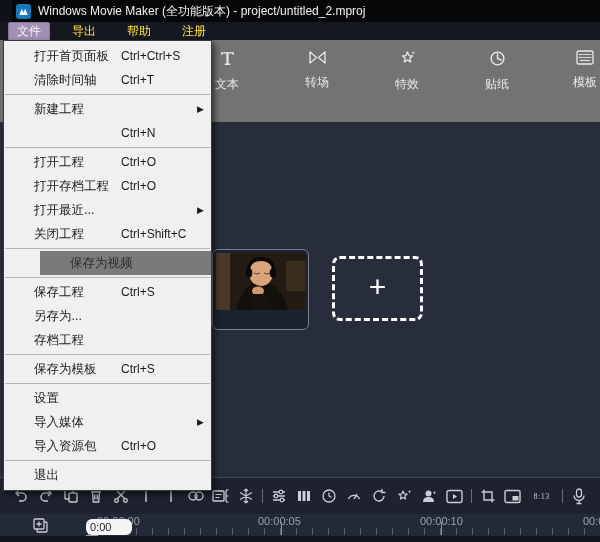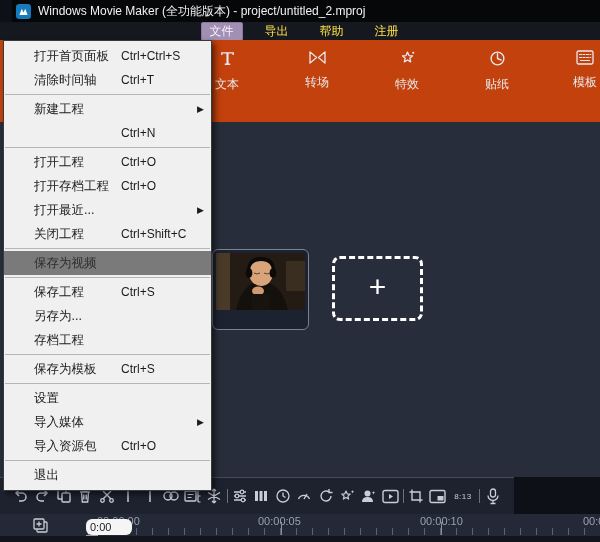--- a/index.html
+++ b/index.html
@@ -5,44 +5,44 @@
   html,body{margin:0;padding:0;}
   body{width:600px;height:542px;overflow:hidden;background:#0d1016;
        font-family:"Liberation Sans","DejaVu Sans",sans-serif;position:relative;
        -webkit-font-smoothing:antialiased;}
   .abs{position:absolute;}
   
   .titlebar{left:12px;top:0;width:600px;height:22px;background:#060709;display:flex;align-items:center;}
   .logo{width:15px;height:15px;margin-left:4px;border-radius:3px;background:#1879bd;display:flex;align-items:center;justify-content:center;flex:0 0 auto;}
   .title-text{color:#f2f2f2;font-size:12px;margin-left:7px;white-space:nowrap;}
   
-  .menubar{left:0;top:22px;width:600px;height:18px;background:#15181f;display:flex;align-items:center;padding-left:8px;box-sizing:border-box;gap:13px;justify-content:center;}
+  .menubar{left:0;top:22px;width:600px;height:18px;background:#15181f;display:flex;align-items:center;padding-left:8px;box-sizing:border-box;gap:13px;}
   .menubar-item{color:#fde047;font-size:12px;padding:1px 9px;border-radius:2px;}
   .menubar-item.active{background:#a28fb4;border:1px solid #8a76a0;color:#f6f1fa;padding:0 8px;}
   
-  .ribbon{left:0;top:40px;width:600px;height:82px;background:#c2410c;}
+  .ribbon{left:0;top:40px;width:600px;height:82px;background:#737373;}
   .ribbon-tab{position:absolute;top:10px;width:60px;display:flex;flex-direction:column;align-items:center;gap:9px;color:#e9eaee;}
   .ribbon-tab .label{font-size:12px;white-space:nowrap;}
   .icon-svg{display:block;}
   
   .pill{position:absolute;top:98px;height:21px;border:1px solid #dadde3;border-radius:12px;
         display:flex;align-items:center;justify-content:center;gap:6px;color:#eceef2;font-size:12px;box-sizing:border-box;}
   .checkline{position:absolute;top:100px;display:flex;align-items:center;gap:5px;color:#e6e8ec;font-size:12px;}
   
   .media-panel{left:0;top:122px;width:600px;height:355px;background:#272d3a;}
   .clip-card{position:absolute;left:212px;top:127px;width:97px;height:81px;background:#1d2230;
              border:1px solid #79828f;border-radius:6px;box-sizing:border-box;overflow:hidden;}
   .clip-thumb{margin:3px auto 0;width:89px;height:57px;display:block;}
   .clip-name{color:#35b9ae;font-size:11px;text-align:center;margin-top:17px;letter-spacing:.3px;}
   .add-box{position:absolute;left:332px;top:134px;width:91px;height:65px;border:3px dashed #ffffff;
            border-radius:8px;box-sizing:border-box;display:flex;align-items:center;justify-content:center;}
   .add-plus{color:#ffffff;font-size:30px;font-weight:400;line-height:1;margin-top:-3px;}
   
-  .btoolbar{left:0;top:477px;width:514px;height:37px;background:#1d222e;border-top:1px solid #454b57;
-            display:flex;align-items:center;justify-content:space-between;padding:0 12px;box-sizing:border-box;}
+  .btoolbar{left:0;top:477px;width:600px;height:37px;background:#1d222e;border-top:1px solid #454b57;
+            display:flex;align-items:center;justify-content:space-between;padding:0 12px;box-sizing:border-box;font-family:Liberation Serif, serif;}
   .tool{display:flex;align-items:center;justify-content:center;width:18px;height:18px;color:#c9cdd5;}
   .tool-div{width:1px;height:14px;background:#6a707c;}
   .ratio-label{color:#c9cdd5;font-size:8px;letter-spacing:.5px;}
   
   .ruler{left:0;top:514px;width:600px;height:22px;background:#232936;}
   .ruler-label{position:absolute;top:1px;color:#99a1ad;font-size:11px;white-space:nowrap;}
   .ticks-minor{position:absolute;left:88px;right:0;top:14px;height:7px;
      background:repeating-linear-gradient(to right,#5a6170 0 1px,transparent 1px 16px);}
   .ticks-major{position:absolute;left:121px;right:0;top:8px;height:13px;
      background:repeating-linear-gradient(to right,#8d939e 0 1px,transparent 1px 160px);}
@@ -50,21 +50,21 @@
      color:#20242c;font-size:11px;display:flex;align-items:center;padding-left:4px;box-sizing:border-box;}
   .playhead-nub{position:absolute;left:86px;top:21px;width:12px;height:5px;background:#9ba0a9;border-radius:0 0 2px 2px;}
   .track-strip{left:0;top:536px;width:600px;height:6px;background:#12151c;}
   
   .file-menu{left:3px;top:40px;width:209px;background:#f0f0f0;border:1px solid #3a3a3a;
              box-shadow:3px 3px 6px rgba(0,0,0,.55);padding:3px 0;box-sizing:border-box;z-index:50;}
   .menu-item{position:relative;height:24px;display:flex;align-items:center;padding-left:30px;
              color:#1b1b1b;font-size:12.5px;}
   .menu-item .shortcut{position:absolute;left:117px;color:#1b1b1b;font-size:12px;}
   .menu-item .arrow{position:absolute;right:7px;font-size:9px;color:#1b1b1b;}
-  .menu-item.highlight{background:#7a7a7a;color:#2d2d2d;}
+  .menu-item.highlight{background:#7a7a7a;color:#2d2d2d;margin-left:36px;}
   .menu-sep{height:1px;background:#b5b5b5;margin:2px 1px;}
 </style>
 </head>
 <body>
 
 <div class="abs titlebar">
   <div class="logo">
     <svg class="icon-svg" width="11" height="11" viewBox="0 0 16 16">
         <path d="M2 13 L5.5 4 L8 9.5 L10.5 4 L14 13 Z" fill="#ffffff"></path>
       </svg>

